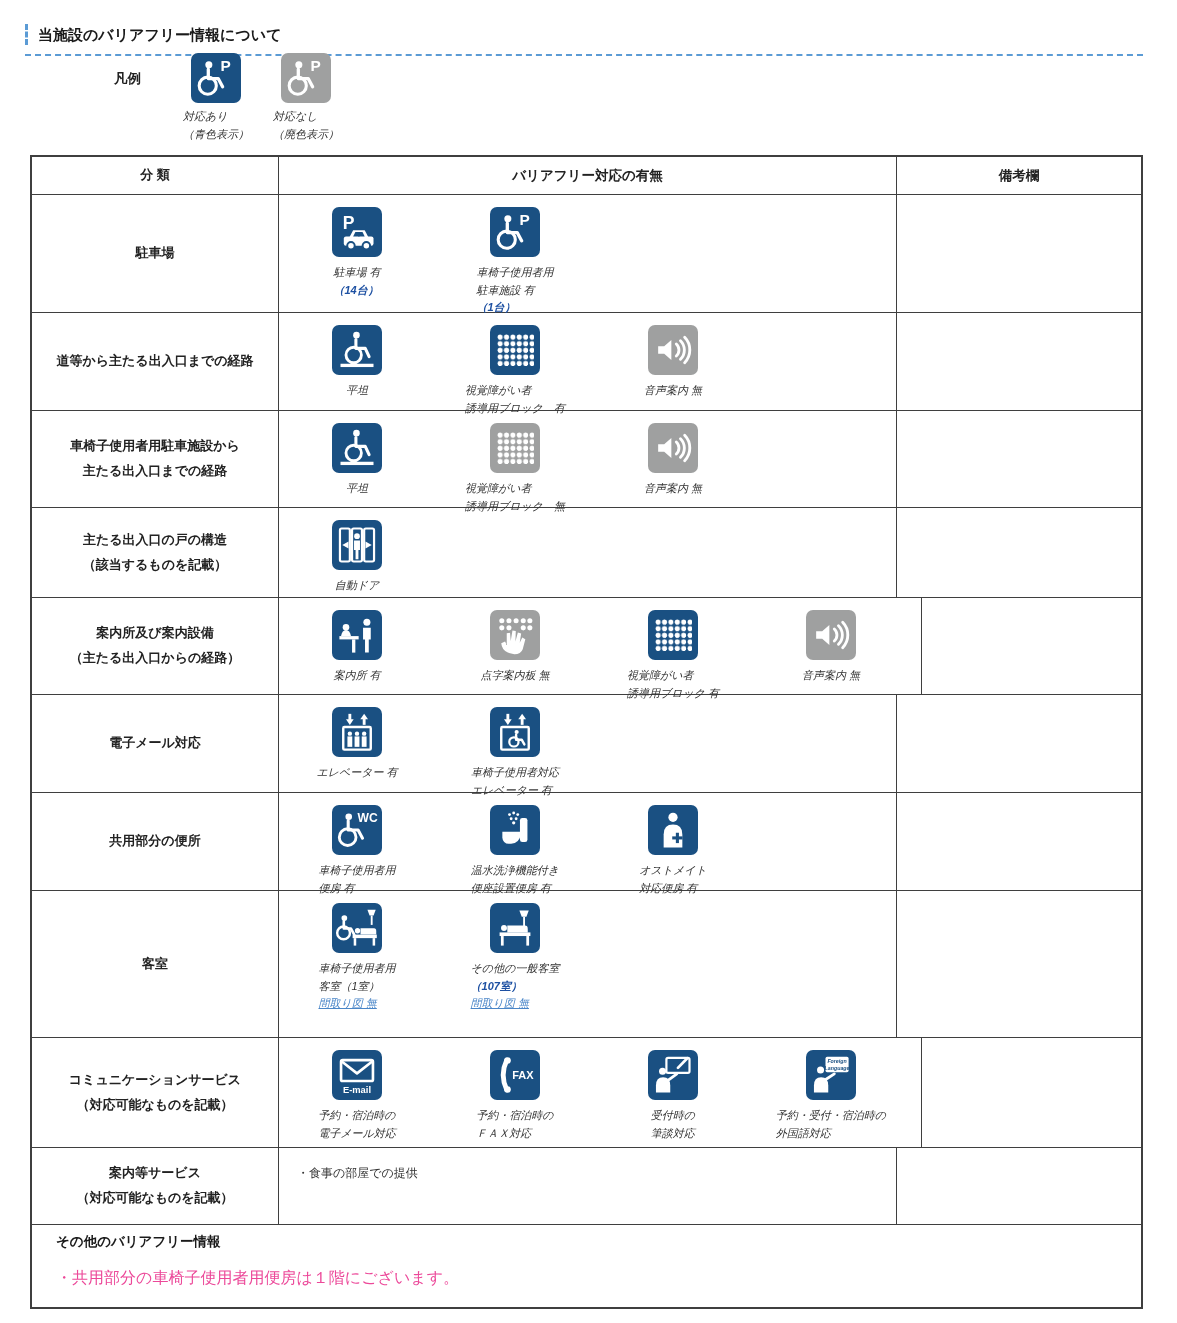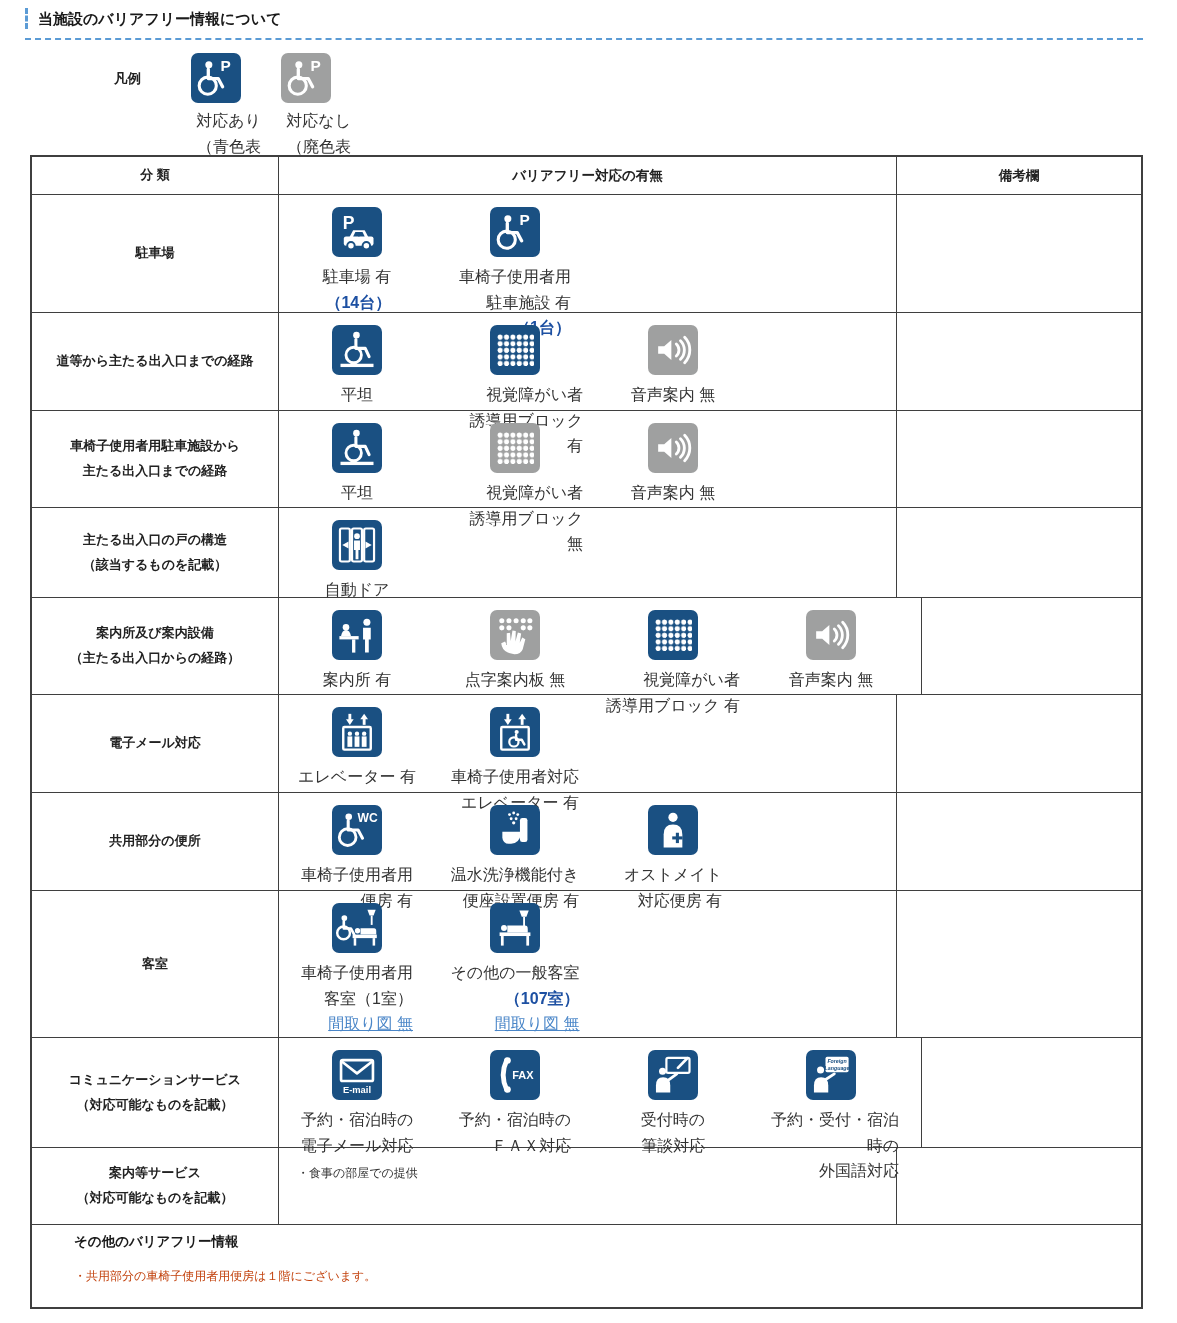--- a/index.html
+++ b/index.html
@@ -1,20 +1,20 @@
 <!DOCTYPE html>
 <html lang="ja"><head>
 <meta charset="utf-8">
 <style>
   html,body{margin:0;padding:0;background:#fff;}
   body{width:1177px;height:1323px;font-family:"Liberation Sans","DejaVu Sans",sans-serif;color:#222;}
   .page{position:relative;width:1177px;height:1323px;background:#fff;overflow:hidden;}
 
   
-  .title-wrap{position:absolute;left:25px;top:8px;width:1118px;border-bottom:2px dashed #5B9BD5;padding-bottom:9px;}
+  .title-wrap{position:absolute;left:25px;top:24px;width:1118px;border-bottom:2px dashed #5B9BD5;padding-bottom:9px;}
   .title{border-left:3px dashed #5B9BD5;padding-left:10px;font-size:15px;font-weight:bold;color:#1a1a1a;line-height:1.4;}
 
   
   .legend{position:absolute;top:53px;left:114px;display:flex;align-items:flex-start;}
   .legend-label{font-weight:bold;font-size:13.5px;margin-top:17px;margin-right:30px;}
   .legend-item{display:flex;flex-direction:column;align-items:center;width:90px;}
   .legend-item .cap{margin-top:5px;}
 
   
   .picto{width:50px;height:50px;border-radius:7px;display:flex;align-items:center;justify-content:center;flex:none;}
@@ -27,28 +27,28 @@
   .tbl{position:absolute;left:30px;top:155px;width:1113px;border:2px solid #3F3F3F;box-sizing:border-box;background:#fff;}
   .trow{display:flex;border-top:1px solid #3F3F3F;box-sizing:border-box;}
   .trow.first{border-top:none;}
   .c-cat{width:247px;flex:none;border-right:1px solid #3F3F3F;display:flex;flex-direction:column;justify-content:center;align-items:center;font-weight:bold;font-size:13px;line-height:1.9;text-align:center;box-sizing:border-box;}
   .c-acc{flex:1;border-right:1px solid #3F3F3F;display:flex;align-items:flex-start;padding:12px 0 0 10px;box-sizing:border-box;}
   .c-notes{flex:1;border-right:1px solid #3F3F3F;padding:13px 18px;font-size:12px;line-height:2.1;box-sizing:border-box;color:#333;}
   .c-rem{width:244px;flex:none;box-sizing:border-box;}
   .hdr{height:37px;font-weight:bold;font-size:13.5px;}
   .hdr>div{display:flex;align-items:center;justify-content:center;}
   .item{width:136px;margin-right:22px;display:flex;flex-direction:column;align-items:center;flex:none;}
-  .cap{margin-top:7px;font-size:16px;color:#333;text-align:right;line-height:1.6;}
+  .cap{margin-top:7px;font-size:11px;color:#333;text-align:left;line-height:1.6;font-style:italic;}
   .count{color:#1D50A2;font-weight:bold;}
   .cap-link{color:#4A86C8;text-decoration:underline;cursor:pointer;display:block;}
 
   
-  .c-other{flex:1;padding:8px 8px;box-sizing:border-box;margin-left:34px;}
+  .c-other{flex:1;padding:8px 24px;box-sizing:border-box;}
   .other-heading{font-weight:bold;font-size:13.5px;color:#1a1a1a;}
-  .other-body{margin-top:17px;font-size:12px;color:#c2410c;}
+  .other-body{margin-top:17px;font-size:16px;color:#ec4899;}
 </style>
 </head>
 <body>
 
 <svg width="0" height="0" style="position:absolute" aria-hidden="true">
   <defs>
     <symbol id="i-wc-park" viewBox="0 0 40 40">
       <text x="24" y="14" font-size="14" font-weight="bold" fill="#fff">P</text>
       <circle cx="13.5" cy="8" r="3.2" fill="#fff"></circle>
       <path d="M13 12 v8.5 h9 l4 7.5" fill="none" stroke="#fff" stroke-width="3" stroke-linecap="round" stroke-linejoin="round"></path>

